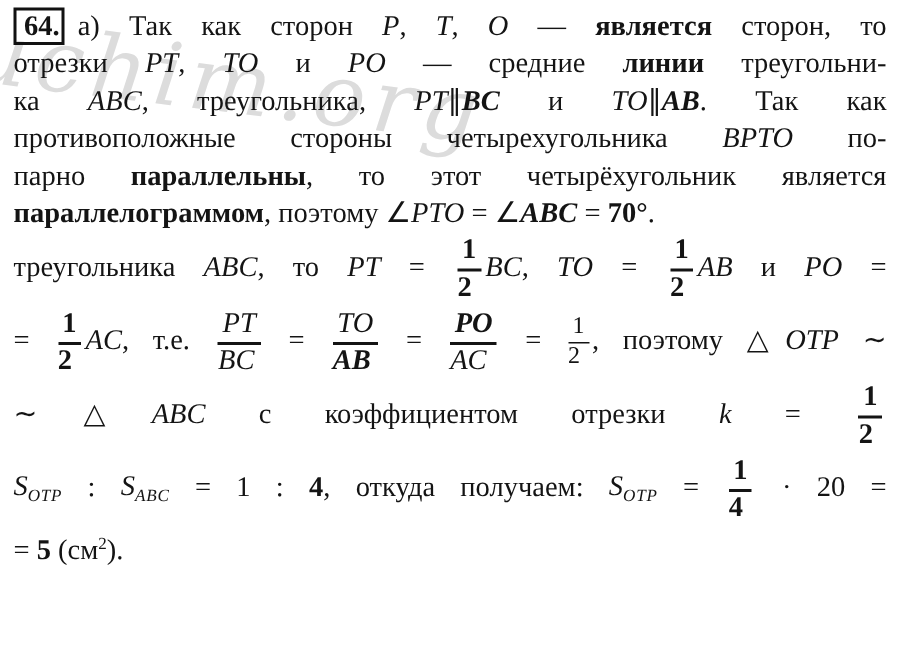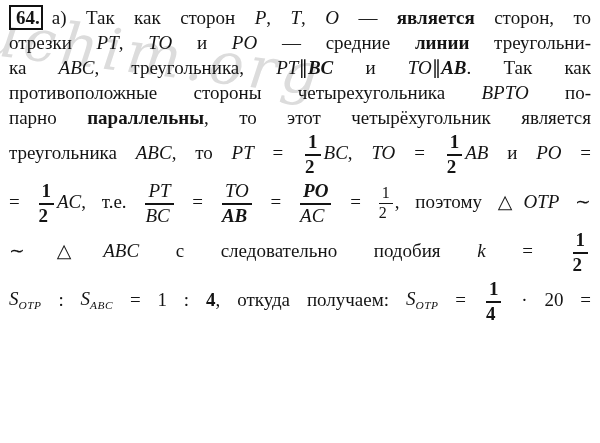--- a/index.html
+++ b/index.html
@@ -83,18 +83,20 @@
 <body>
 
 <div class="page" style="background: rgb(255, 255, 255); color: rgb(20, 20, 20);">
   <div class="watermark" style="color: rgb(220, 220, 220);">uchim.org</div>
   <div class="content">
       <div class="line just"><span class="numbox">64.</span><span>а) Так как сторон </span><span class="si">P</span><span>, </span><span class="si">T</span><span>, </span><span class="si">O</span><span> — </span><span class="sb">является</span><span> сторон, то</span></div>
       <div class="line just"><span>отрезки </span><span class="si">PT</span><span>, </span><span class="si">TO</span><span> и </span><span class="si">PO</span><span> — средние </span><span class="sb">линии</span><span> треугольни-</span></div>
       <div class="line just"><span>ка </span><span class="si">ABC</span><span>, треугольника, </span><span class="si">PT</span><span>∥</span><span class="sbi">BC</span><span> и </span><span class="si">TO</span><span>∥</span><span class="sbi">AB</span><span>. Так как</span></div>
       <div class="line just"><span>противоположные стороны четырехугольника </span><span class="si">BPTO</span><span> по-</span></div>
       <div class="line just"><span>парно </span><span class="sb">параллельны</span><span>, то этот четырёхугольник является</span></div>
+      <div class="line"><span class="sb">параллелограммом</span><span>, поэтому ∠</span><span class="si">PTO</span><span> = ∠</span><span class="sbi">ABC</span><span> = </span><span class="sb">70°</span><span>.</span></div>
       <div class="line just"><span>треугольника </span><span class="si">ABC</span><span>, то </span><span class="si">PT</span><span> = </span><span class="frac"><span class="fn sb">1</span><span class="fd sb">2</span></span><span class="si">BC</span><span>, </span><span class="si">TO</span><span> = </span><span class="frac"><span class="fn sb">1</span><span class="fd sb">2</span></span><span class="si">AB</span><span> и </span><span class="si">PO</span><span> =</span></div>
       <div class="line just"><span>= </span><span class="frac"><span class="fn sb">1</span><span class="fd sb">2</span></span><span class="si">AC</span><span>, т.е. </span><span class="frac"><span class="fn si">PT</span><span class="fd si">BC</span></span><span> = </span><span class="frac"><span class="fn si">TO</span><span class="fd sbi">AB</span></span><span> = </span><span class="frac"><span class="fn sbi">PO</span><span class="fd si">AC</span></span><span> = </span><span class="frac fsm"><span class="fn ">1</span><span class="fd ">2</span></span><span>, поэтому △</span><span class="si">OTP</span><span> ∼</span></div>
-      <div class="line just"><span>∼△</span><span class="si">ABC</span><span> с следовательно подобия </span><span class="si">k</span><span> = </span><span class="frac"><span class="fn sb">1</span><span class="fd sb">2</span></span></div>
+      <div class="line just"><span>∼△</span><span class="si">ABC</span><span> с коэффициентом отрезки </span><span class="si">k</span><span> = </span><span class="frac"><span class="fn sb">1</span><span class="fd sb">2</span></span></div>
       <div class="line just"><span><span class="si">S</span><span class="sub si">OTP</span></span><span> : </span><span><span class="si">S</span><span class="sub si">ABC</span></span><span> = 1 : </span><span class="sb">4</span><span>, откуда получаем: </span><span><span class="si">S</span><span class="sub si">OTP</span></span><span> = </span><span class="frac"><span class="fn sb">1</span><span class="fd sb">4</span></span><span> · 20 =</span></div>
+      <div class="line"><span>= </span><span class="sb">5</span><span> (см</span><span class="sup">2</span><span>).</span></div>
     </div>
 </div>
 
 </body></html>

